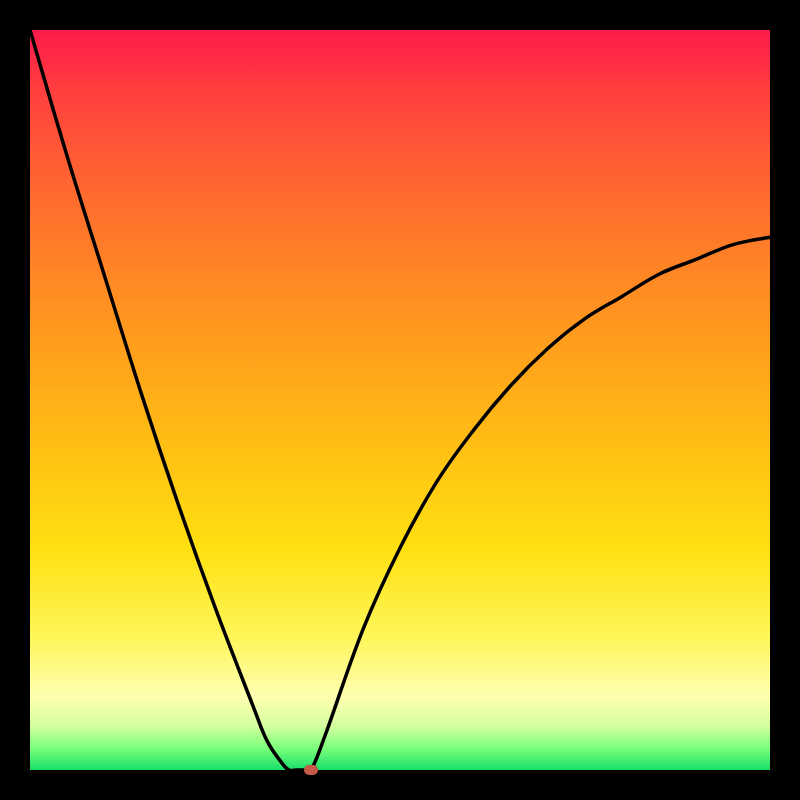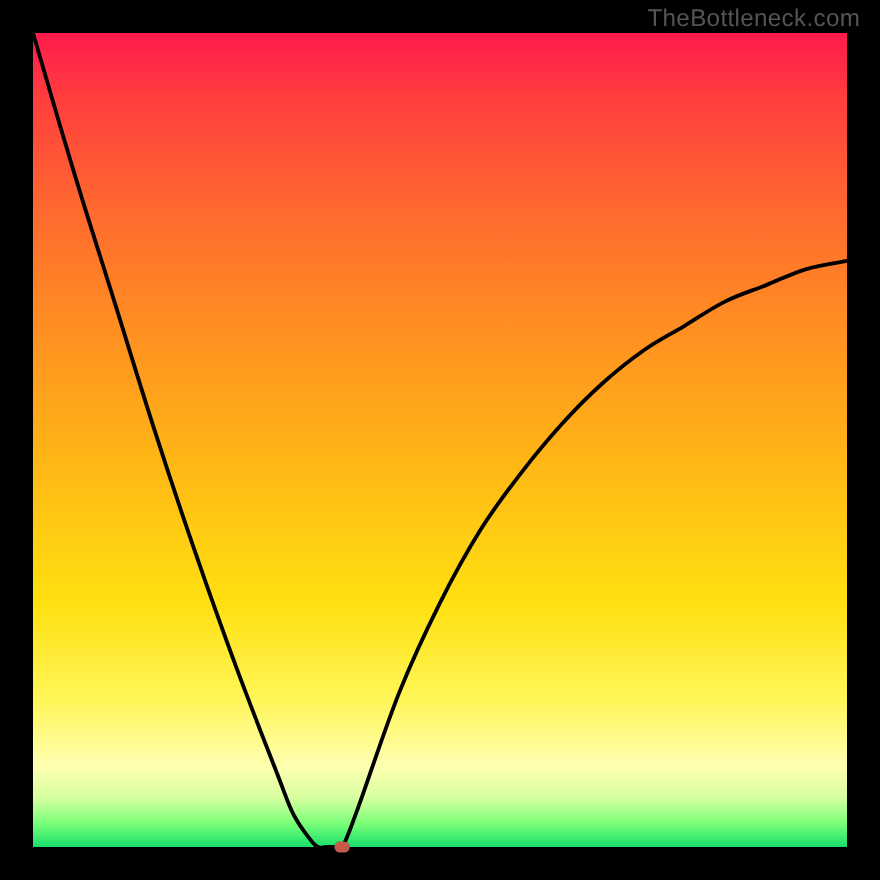--- a/index.html
+++ b/index.html
@@ -64,20 +64,19 @@
     border-radius: 5px;
     background: #c55a4a;
     transform: translate(-50%, -50%);
     box-shadow: 0 0 0 0.5px rgba(0,0,0,0.15);
   }
 </style>
 </head>
 <body>
 
 <div class="outer">
-  <div class="watermark">TheBottleneck.com</div>
   <div class="plot">
     <svg class="curve" viewBox="0 0 740 740" preserveAspectRatio="none">
       <path fill="none" stroke="#000" stroke-width="3.5" stroke-linejoin="round" stroke-linecap="round" d="M 0.00 0.00 C 6.66 22.64, 23.68 81.84, 37.00 125.80 C 50.32 169.76, 60.68 201.58, 74.00 244.20 C 87.32 286.82, 97.68 321.31, 111.00 362.60 C 124.32 403.89, 134.68 434.97, 148.00 473.60 C 161.32 512.23, 171.68 541.24, 185.00 577.20 C 198.32 613.16, 212.68 649.42, 222.00 673.40 C 231.32 697.38, 231.47 699.74, 236.80 710.40 C 242.13 721.06, 247.60 727.27, 251.60 732.60 C 255.60 737.93, 256.34 738.67, 259.00 740.00 C 261.66 741.33, 263.74 740.00, 266.40 740.00 C 269.06 740.00, 271.14 740.00, 273.80 740.00 C 276.46 740.00, 277.20 746.66, 281.20 740.00 C 285.20 733.34, 286.68 728.31, 296.00 703.00 C 305.32 677.69, 319.68 632.70, 333.00 599.40 C 346.32 566.10, 356.68 544.64, 370.00 518.00 C 383.32 491.36, 393.68 472.71, 407.00 451.40 C 420.32 430.09, 430.68 416.92, 444.00 399.60 C 457.32 382.28, 467.68 369.85, 481.00 355.20 C 494.32 340.55, 504.68 330.19, 518.00 318.20 C 531.32 306.21, 541.68 297.92, 555.00 288.60 C 568.32 279.28, 578.68 274.39, 592.00 266.40 C 605.32 258.41, 615.68 250.86, 629.00 244.20 C 642.32 237.54, 652.68 234.73, 666.00 229.40 C 679.32 224.07, 689.68 218.60, 703.00 214.60 C 716.32 210.60, 733.34 208.53, 740.00 207.20"></path>
     </svg>
     <div class="marker" style="left: 281.2px; top: 740px; background: rgb(197, 90, 74);"></div>
   </div>
 </div>
 
 </body></html>

